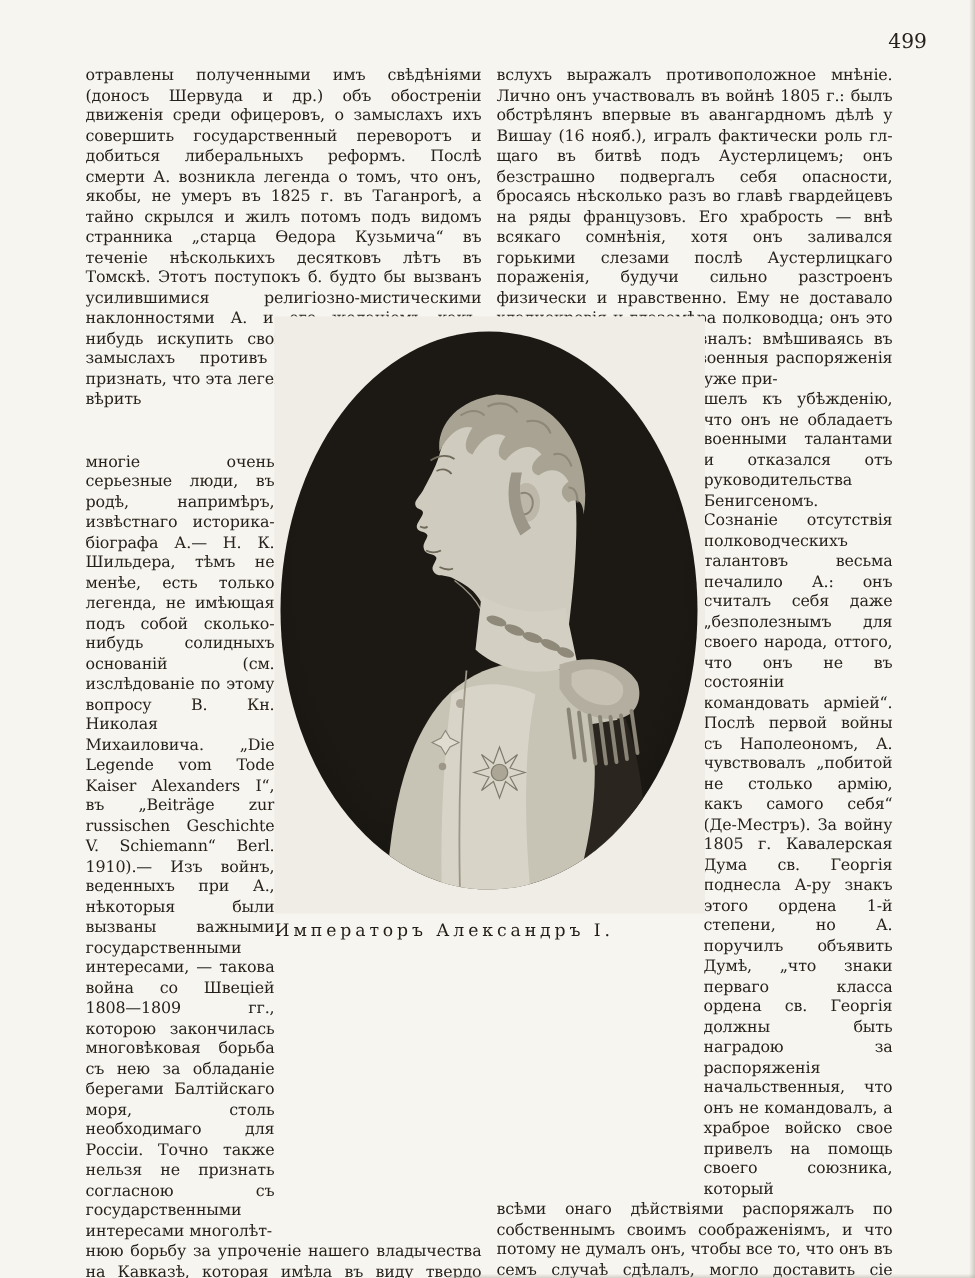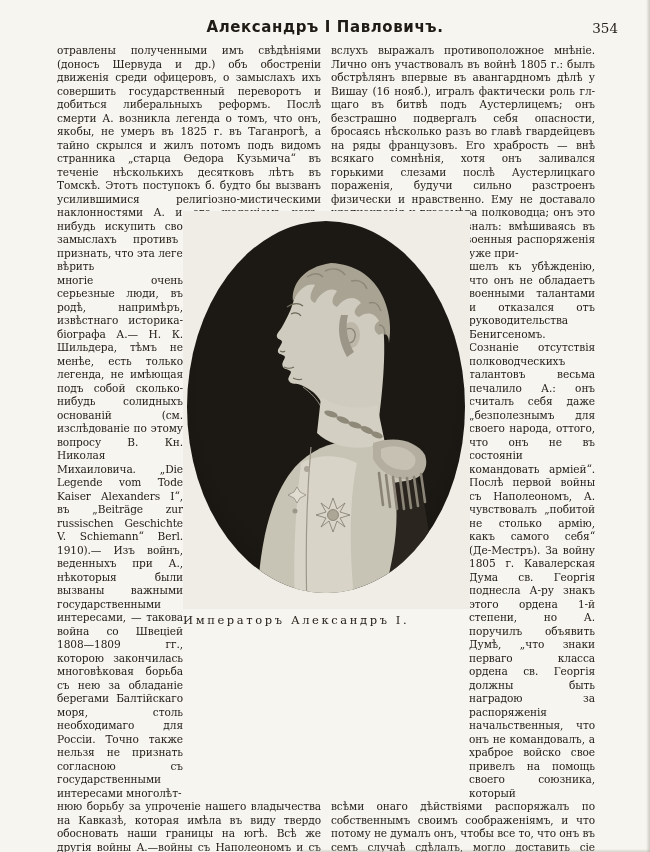--- a/index.html
+++ b/index.html
@@ -35,21 +35,21 @@
   .col{
     position:absolute;top:44px;
     width:264px;
     font-size:10.6px;line-height:13.5px;
     text-align:justify;letter-spacing:-.1px;
   }
   .col-left{left:57px;height:808px;overflow:hidden;}
   .col-right{left:331px;height:808px;overflow:hidden;}
   .seg{width:100%;}
   .seg-narrow{width:126px;}
-  .col-left .seg-narrow{margin-right:auto;}
+  .col-left .seg-narrow{margin-right:auto;margin-top:28px;}
   .col-right .seg-narrow{margin-left:auto;}
   .seg-top-left{min-height:168px;}
   .seg-narrow-left{min-height:428px;}
   .seg-top-right{min-height:168px;}
   .seg-narrow-right{min-height:396px;}
   .portrait-plate{
     position:absolute;left:183px;top:211px;width:287px;height:398px;
     background:#efede6;
   }
   .portrait-plate svg{display:block;width:287px;height:398px;}
@@ -58,22 +58,21 @@
     text-align:left;
     font-size:11.5px;letter-spacing:2.6px;
     color:#221d17;white-space:nowrap;
   }
 </style>
 </head>
 <body>
 
 <div class="page">
 
-  <div class="running-head">Александръ I Павловичъ.</div>
-  <div class="page-number">354</div>
+  <div class="page-number">499</div>
 
   <div class="col col-left">
     <div class="seg seg-top-left">отравлены полученными имъ свѣдѣніями (доносъ Шервуда и др.) объ обостреніи движенія среди офицеровъ, о замыслахъ ихъ совершить государственный переворотъ и добиться либеральныхъ реформъ. Послѣ смерти А. возникла легенда о томъ, что онъ, якобы, не умеръ въ 1825 г. въ Таганрогѣ, а тайно скрылся и жилъ потомъ подъ видомъ странника „старца Ѳедора Кузьмича“ въ теченіе нѣсколькихъ десятковъ лѣтъ въ Томскѣ. Этотъ поступокъ б. будто бы вызванъ усилившимися религіозно-мистическими наклонностями А. и его желаніемъ какъ-нибудь искупить свой грѣхъ — участіе въ замыслахъ противъ отца. Но слѣдуетъ признать, что эта легенда, которой склонялись вѣрить</div>
     <div class="seg seg-narrow seg-narrow-left">многіе очень серьезные люди, въ родѣ, напримѣръ, извѣстнаго историка-біографа А.— Н. К. Шильдера, тѣмъ не менѣе, есть только легенда, не имѣющая подъ собой сколько-нибудь солидныхъ основаній (см. изслѣдованіе по этому вопросу В. Кн. Николая Михаиловича. „Die Legende vom Tode Kaiser Alexanders I“, въ „Beiträge zur russischen Geschichte V. Schiemann“ Berl. 1910).— Изъ войнъ, веденныхъ при А., нѣкоторыя были вызваны важными государственными интересами, — такова война со Швеціей 1808—1809 гг., которою закончилась многовѣковая борьба съ нею за обладаніе берегами Балтійскаго моря, столь необходимаго для Россіи. Точно также нельзя не признать согласною съ государственными интересами многолѣт-</div>
     <div class="seg">нюю борьбу за упроченіе нашего владычества на Кавказѣ, которая имѣла въ виду твердо обосновать наши границы на югѣ. Всѣ же другія войны А.—войны съ Наполеономъ и съ Турціею являлись или продолженіемъ начатаго еще въ XVIII в., при преемникахъ Петра В., вмѣшательства Россіи въ дѣла Зап. Европы, столь вреднаго для внутренняго развитія русскаго народа, или же вызывались сочувствіемъ къ балканскимъ народностямъ, будучи въ то же время не нужными для собственно русскихъ интересовъ, т. к. послѣ обезпеченія при Екатеринѣ II обладанія сѣверными берегами Чернаго моря, дальнѣйшая борьба съ Турціей представлялась явно излишней. — А. любилъ войну и военное дѣло, хотя очень часто</div>
   </div>
 
   <div class="col col-right">
     <div class="seg seg-top-right">вслухъ выражалъ противоположное мнѣніе. Лично онъ участвовалъ въ войнѣ 1805 г.: былъ обстрѣлянъ впервые въ авангардномъ дѣлѣ у Вишау (16 нояб.), игралъ фактически роль гл-щаго въ битвѣ подъ Аустерлицемъ; онъ безстрашно подвергалъ себя опасности, бросаясь нѣсколько разъ во главѣ гвардейцевъ на ряды французовъ. Его храбрость — внѣ всякаго сомнѣнія, хотя онъ заливался горькими слезами послѣ Аустерлицкаго пораженія, будучи сильно разстроенъ физически и нравственно. Ему не доставало хладнокровія и глазомѣра полководца; онъ это не сразу, но скоро, созналъ: вмѣшиваясь въ 1805 г. очень часто въ военныя распоряженія Кутузова, онъ къ 1807 г. уже при-</div>
     <div class="seg seg-narrow seg-narrow-right">шелъ къ убѣжденію, что онъ не обладаетъ военными талантами и отказался отъ руководительства Бенигсеномъ. Сознаніе отсутствія полководческихъ талантовъ весьма печалило А.: онъ считалъ себя даже „безполезнымъ для своего народа, оттого, что онъ не въ состояніи командовать арміей“. Послѣ первой войны съ Наполеономъ, А. чувствовалъ „побитой не столько армію, какъ самого себя“ (Де-Местръ). За войну 1805 г. Кавалерская Дума св. Георгія поднесла А-ру знакъ этого ордена 1-й степени, но А. поручилъ объявить Думѣ, „что знаки перваго класса ордена св. Георгія должны быть наградою за распоряженія начальственныя, что онъ не командовалъ, а храброе войско свое привелъ на помощь своего союзника, который</div>

